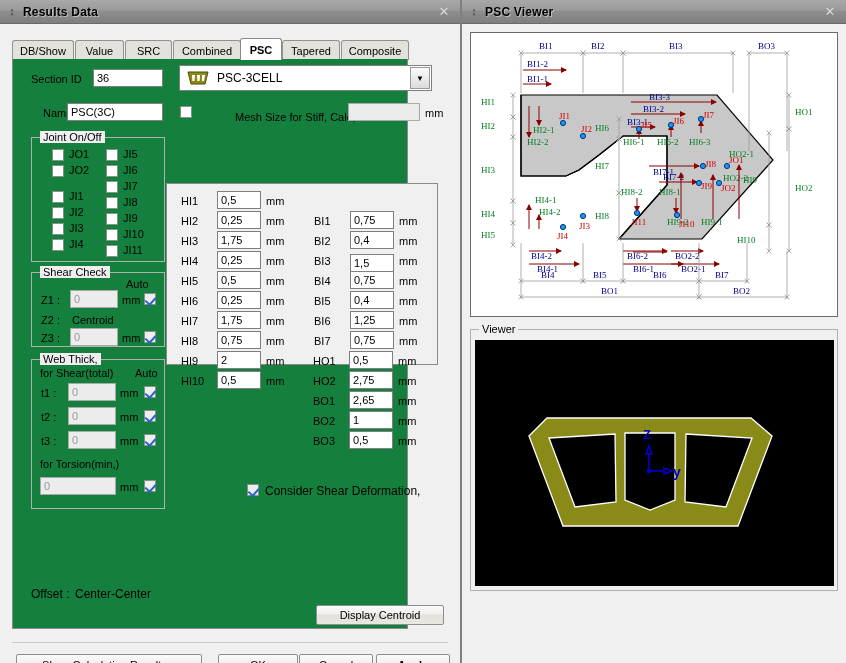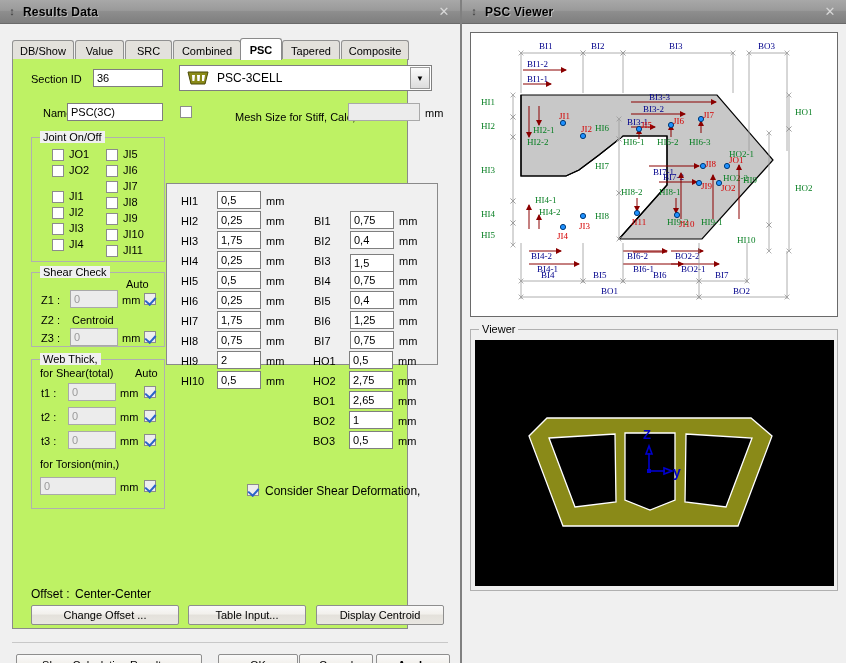--- a/index.html
+++ b/index.html
@@ -44,21 +44,21 @@
     border-radius: 3px 3px 0 0;
     font-size: 11px; color: #000;
     display: flex; align-items: center; justify-content: center;
     padding: 0 6px;
   }
   .tab.active { background: #fff; top: 0; height: 22px; font-weight: bold; z-index: 4; border-color:#8a8a8a; }
 
   
   .panel {
     position: absolute; left: 12px; top: 35px; width: 396px; height: 570px;
-    background: #bef264; border: 1px solid #8a8a8a; border-top: none;
+    background: #15803d; border: 1px solid #8a8a8a; border-top: none;
   }
 
   .lbl { position: absolute; font-size: 11px; color: #000; white-space: nowrap; }
   .inp {
     position: absolute; background: #fff; border: 1px solid #7f7f7f;
     font-family: "Liberation Sans", sans-serif; font-size: 11px;
     padding: 1px 3px; color: #000; height: 18px; line-height: 15px;
   }
   .inp.gray { background: #ececec; color: #9a9a9a; border-color:#a9a9a9; }
 
@@ -330,22 +330,20 @@
         <span class="lbl" style="left:300px;top:376px;">BO3</span>
         <input class="inp" style="left: 336px; top: 372px; width: 44px;" value="0,5">
         <span class="lbl" style="left:385px;top:376px;">mm</span>
 
         <div class="cb checked" style="left:234px;top:425px;"></div>
         <span class="lbl" style="left:252px;top:425px;font-size:12px;">Consider Shear Deformation,</span>
 
         <span class="lbl" style="left:18px;top:528px;font-size:12px;">Offset :</span>
         <span class="lbl" style="left:62px;top:528px;font-size:12px;">Center-Center</span>
 
-        <div class="btn" style="left:18px;top:546px;width:148px;height:20px;">Change Offset ...</div>
-        <div class="btn" style="left:175px;top:546px;width:118px;height:20px;">Table Input...</div>
         <div class="btn" style="left:303px;top:546px;width:128px;height:20px;">Display Centroid</div>
       </div>
 
       <div class="sep" style="left:12px;top:618px;width:436px;"></div>
       <div class="btn" style="left:16px;top:630px;width:186px;height:21px;">Show Calculation Results...</div>
       <div class="btn" style="left:218px;top:630px;width:80px;height:21px;">OK</div>
       <div class="btn" style="left:299px;top:630px;width:74px;height:21px;">Cancel</div>
       <div class="btn bold" style="left:376px;top:630px;width:74px;height:21px;">Apply</div>
     </div>
   </div>

